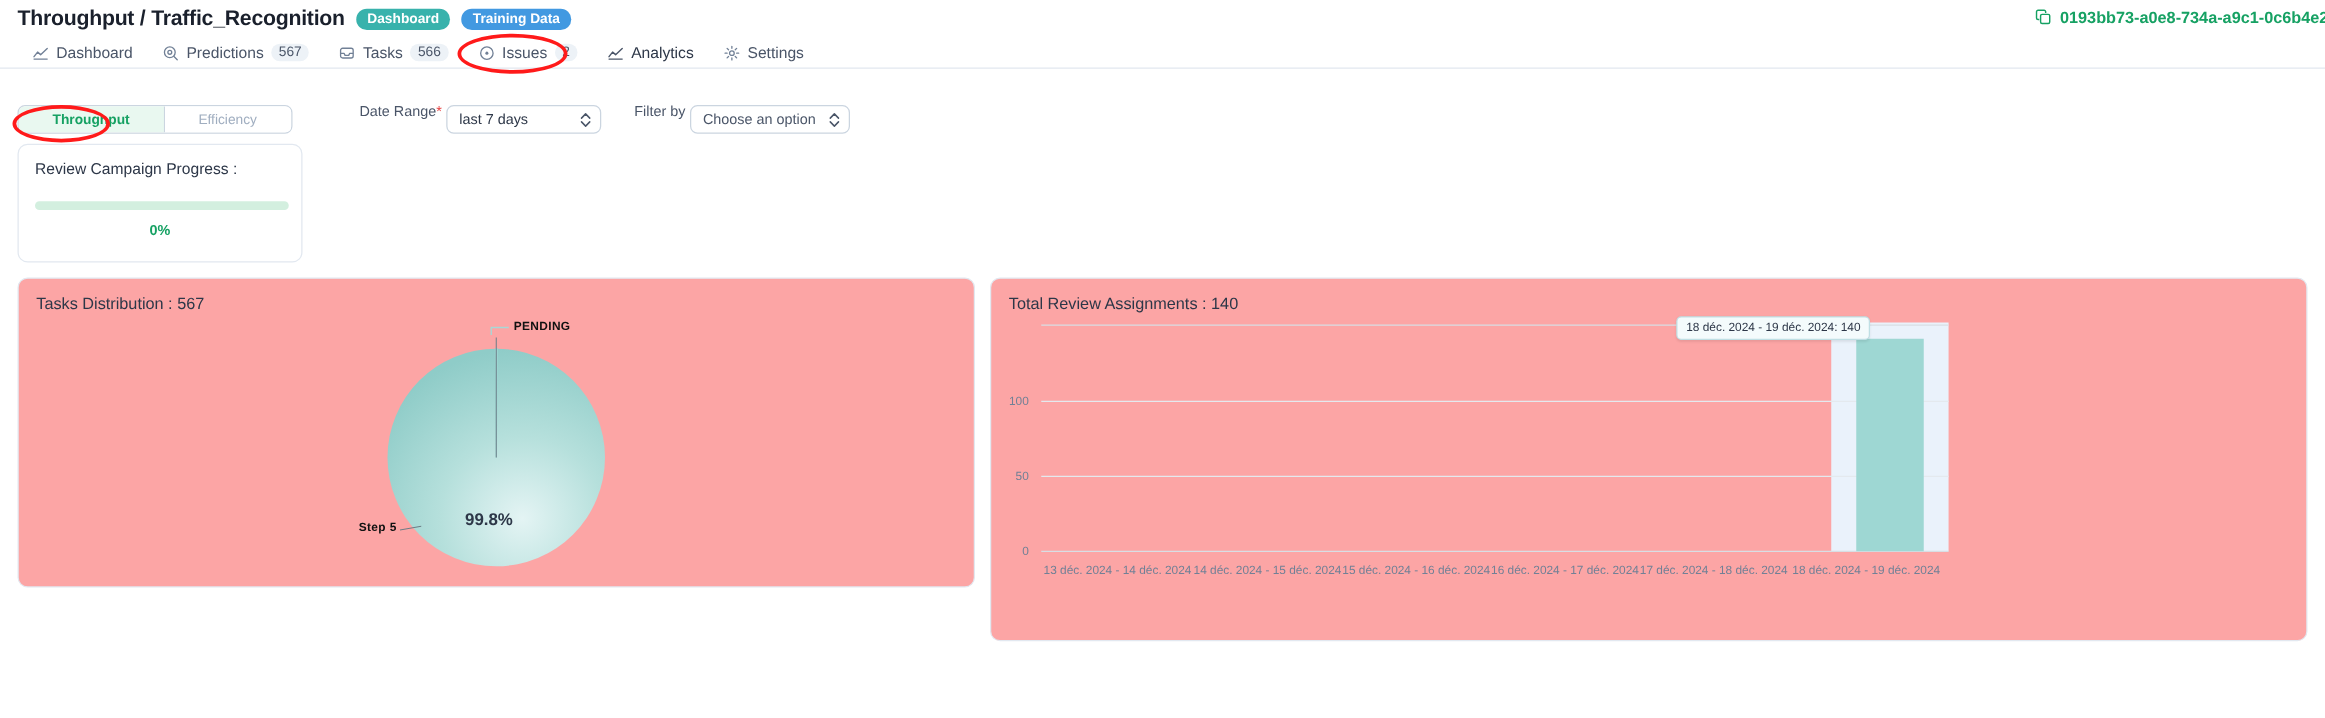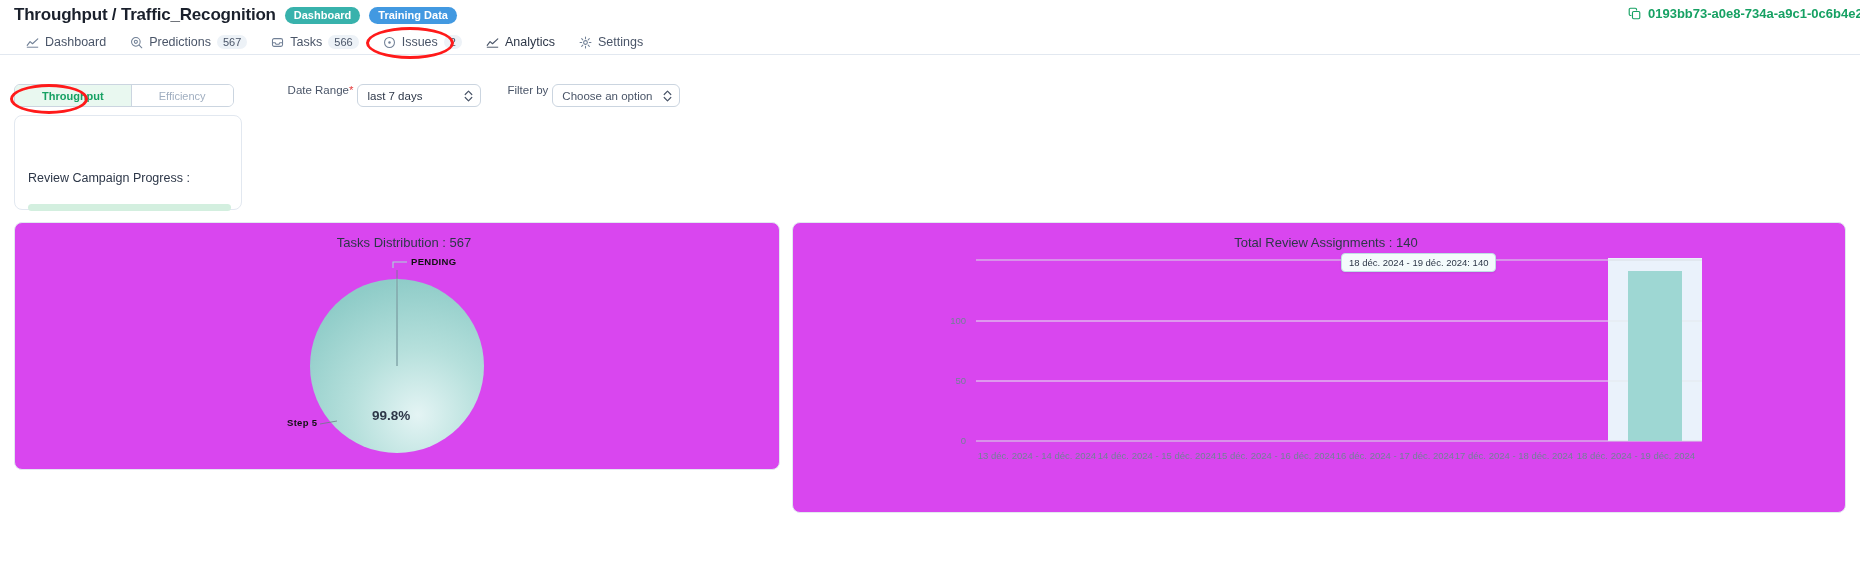--- a/index.html
+++ b/index.html
@@ -179,21 +179,20 @@
     width: 228px;
     height: 95px;
     border: 1px solid #e2e8f0;
     border-radius: 8px;
     padding: 12px 13px;
   }
   .progress-title {
     font-size: 12.5px;
     color: #2d3748;
     margin-bottom: 19px;
-    margin-top: 43px;
   }
   .progress-track {
     height: 7px;
     width: 203px;
     border-radius: 4px;
     background: #d3efdf;
     margin: 0 auto;
   }
   .progress-value {
     text-align: center;
@@ -206,23 +205,22 @@
   
   .panels {
     display: flex;
     gap: 12px;
     padding: 12px 14px 0 14px;
     align-items: flex-start;
   }
   .panel {
     border: 1px solid #e2e8f0;
     border-radius: 8px;
-    background: #d946ef;
-    position: relative;
-    text-align: center;
+    background: #fca5a5;
+    position: relative;
   }
   .panel-title {
     font-size: 13px;
     color: #2d3748;
     padding: 12px 0 0 14px;
   }
   .panel-left  { width: 766px; height: 248px; }
   .panel-right { width: 766px; height: 291px; flex: 1 1 auto; }
 
   .chart-area { position: relative; width: 100%; }

